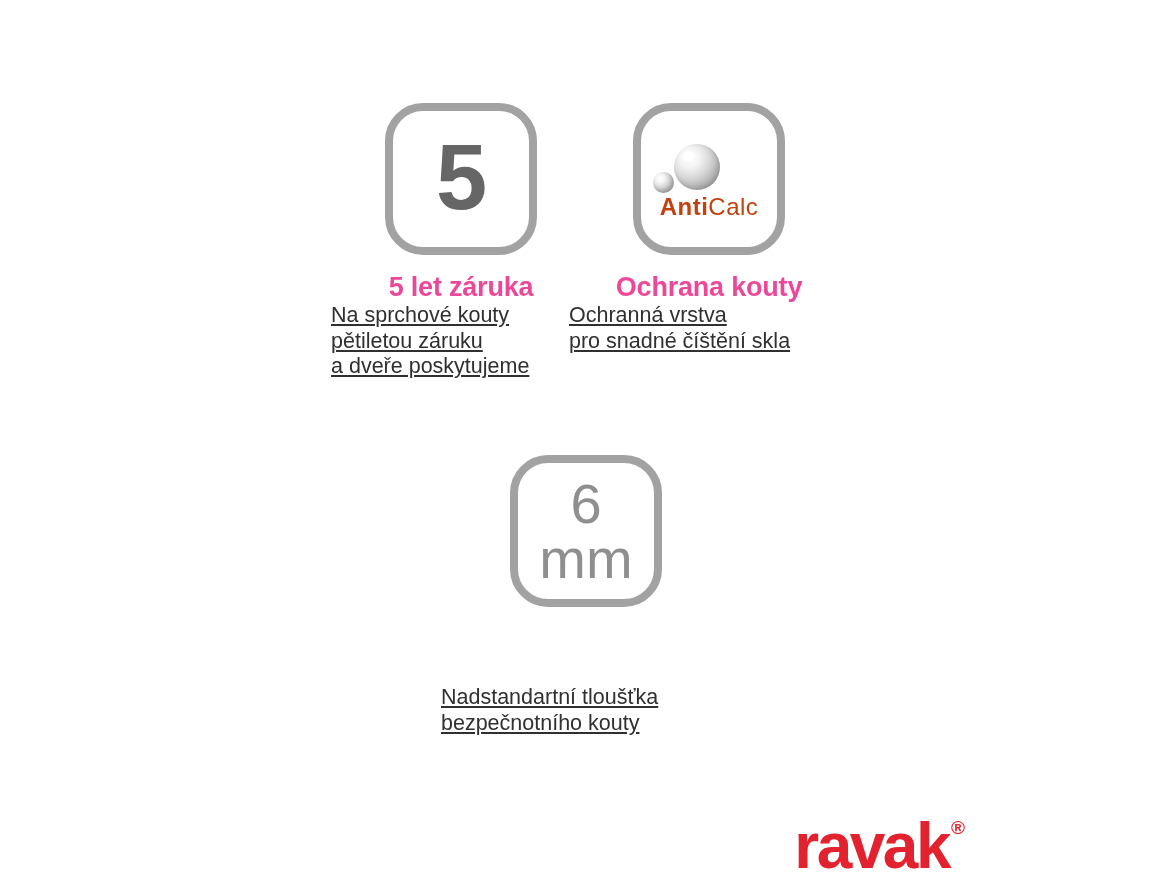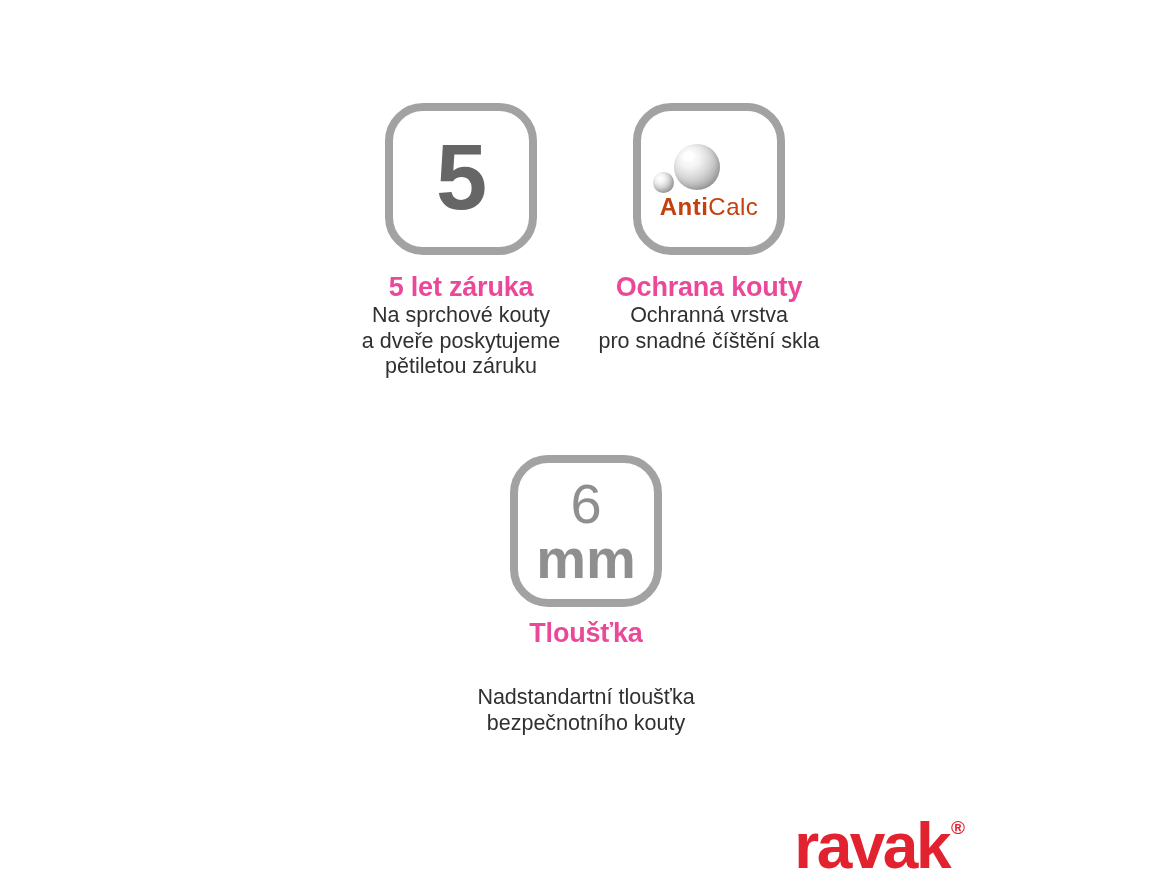--- a/index.html
+++ b/index.html
@@ -54,21 +54,21 @@
     display: flex;
     flex-direction: column;
     align-items: center;
     justify-content: center;
     color: #8f8f8f;
     font-weight: 400;
     line-height: 0.98;
     padding-top: 2px;
   }
   .measurement .value { font-size: 56px; }
-  .measurement .unit  { font-size: 56px; font-weight: bold; }
+  .measurement .unit  { font-size: 56px; }
 
   
   .bubble {
     position: absolute;
     border-radius: 50%;
     background: radial-gradient(circle at 34% 30%,
         #ffffff 0%, #f4f4f4 22%, #d8d8d8 45%, #a8a8a8 75%, #8d8d8d 92%, #b9b9b9 100%);
     box-shadow: inset -2px -2px 4px rgba(120,120,120,0.35);
   }
   .bubble.big   { width: 46px; height: 46px; left: 33px; top: 33px; }
@@ -104,25 +104,25 @@
     color: #ec4899;
     line-height: 33px;
     letter-spacing: -0.2px;
   }
   .title-warranty  { left: 336px; width: 250px; top: 271px; }
   .title-anticalc  { left: 584px; width: 250px; top: 271px; }
   .title-thickness { left: 461px; width: 250px; top: 617px; }
 
   .feature-desc {
     position: absolute;
-    text-align: center;
     font-size: 21.5px;
     font-weight: 400;
     color: #303030;
     line-height: 25.5px;
+    text-decoration: underline;
   }
   .desc-warranty  { left: 331px; width: 260px; top: 303px; }
   .desc-anticalc  { left: 569px; width: 280px; top: 303px; }
   .desc-thickness { left: 441px; width: 290px; top: 685px; }
 
   
   .brand-logo {
     position: absolute;
     right: 205px;
     top: 794px;
@@ -145,22 +145,22 @@
 <body>
 
 <div class="canvas">
 
   <div class="icon-box warranty">
     <div class="big-digit">5</div>
   </div>
   <div class="feature-title title-warranty">5 let záruka</div>
   <div class="feature-desc desc-warranty">
     <div>Na sprchové kouty</div>
+    <div>pětiletou záruku</div>
     <div>a dveře poskytujeme</div>
-    <div>pětiletou záruku</div>
   </div>
 
   <div class="icon-box anticalc">
     <div class="bubble small"></div>
     <div class="bubble big"></div>
     <div class="anticalc-label">
       <span class="primary">Anti</span><span class="secondary">Calc</span>
     </div>
   </div>
   <div class="feature-title title-anticalc">Ochrana kouty</div>
@@ -169,21 +169,20 @@
     <div>pro snadné číštění skla</div>
   </div>
 
   <div class="icon-box thickness">
     <div class="measurement">
       <div class="value">6</div>
       <div class="unit">mm</div>
     </div>
   </div>
   <div class="feature-title title-thickness">
-    <div>Tloušťka</div>
   </div>
   <div class="feature-desc desc-thickness">
     <div>Nadstandartní tloušťka</div>
     <div>bezpečnotního kouty</div>
   </div>
 
   <div class="brand-logo">
     <span>ravak</span><span class="reg">®</span>
   </div>
 

